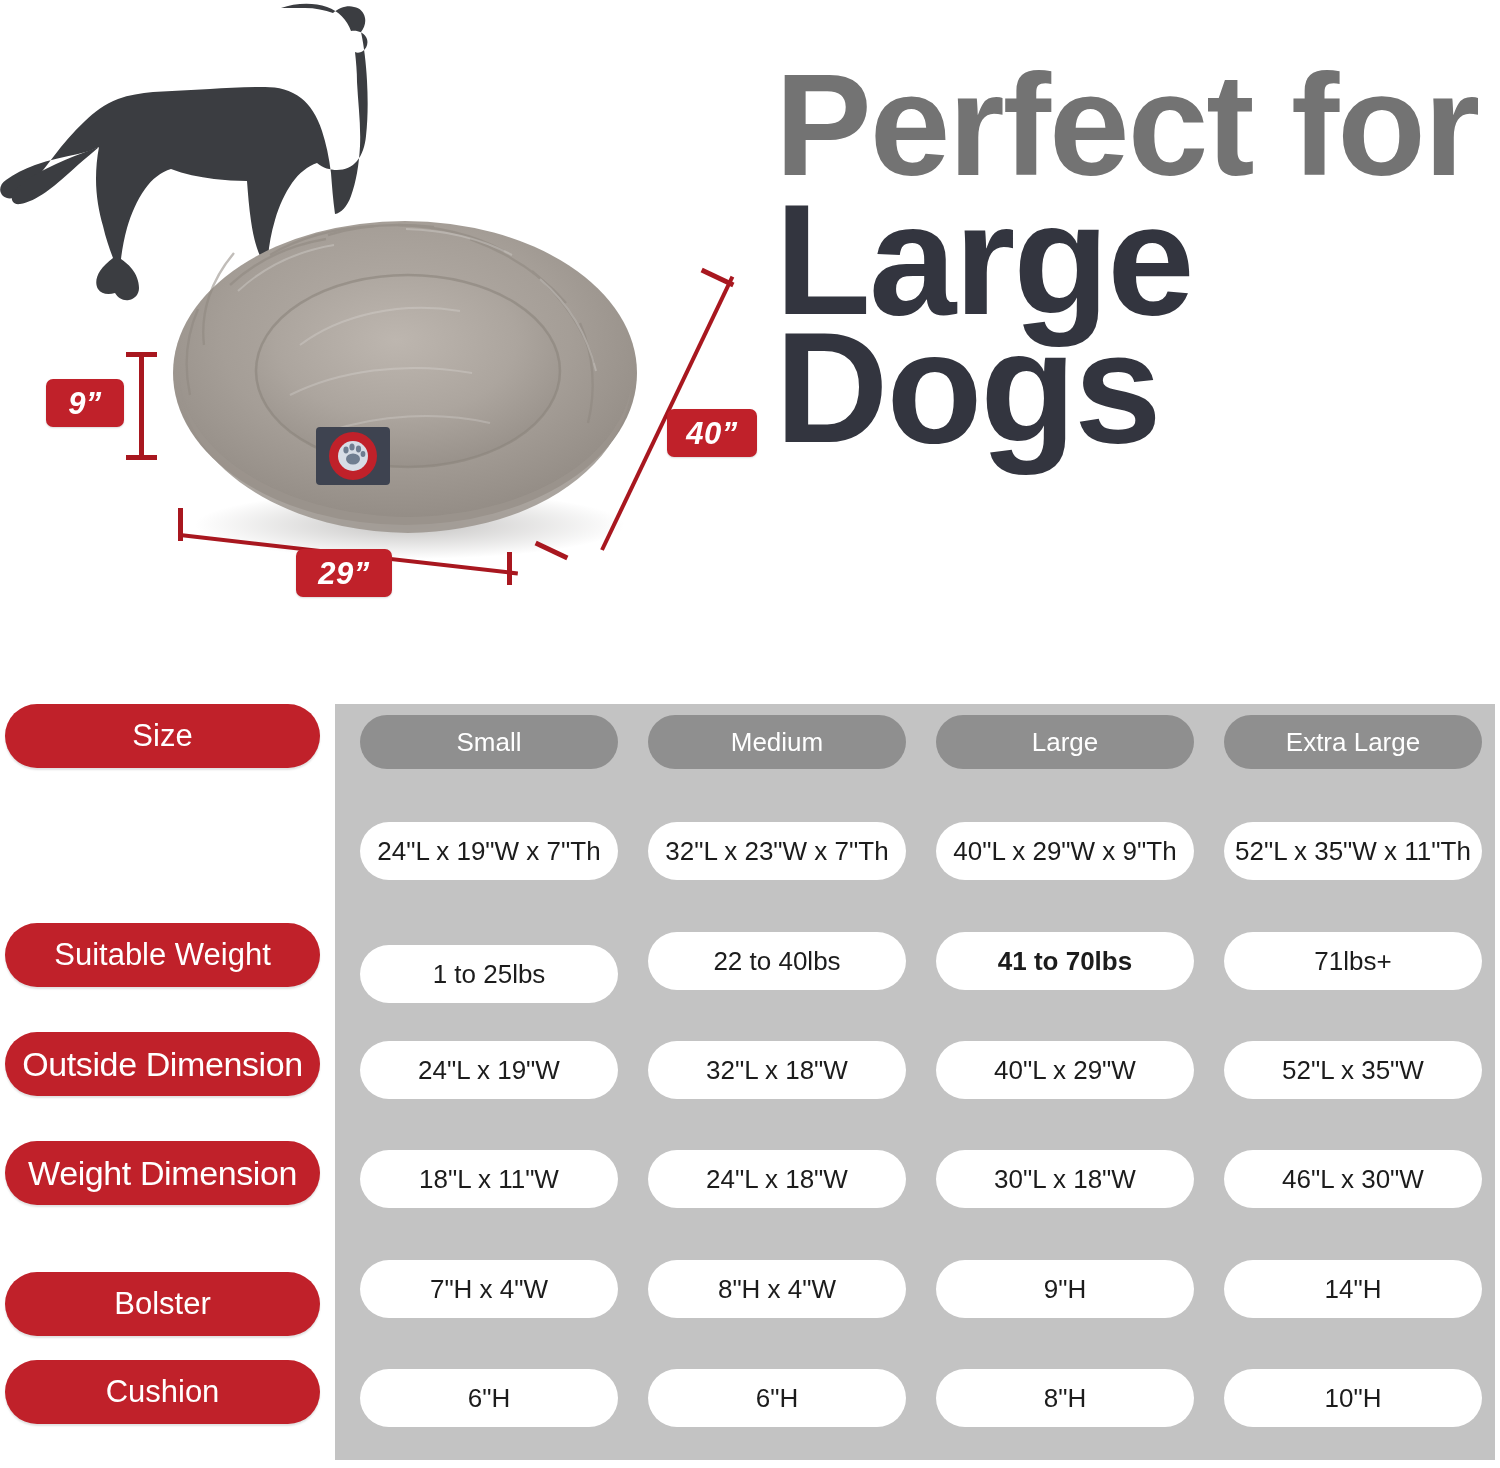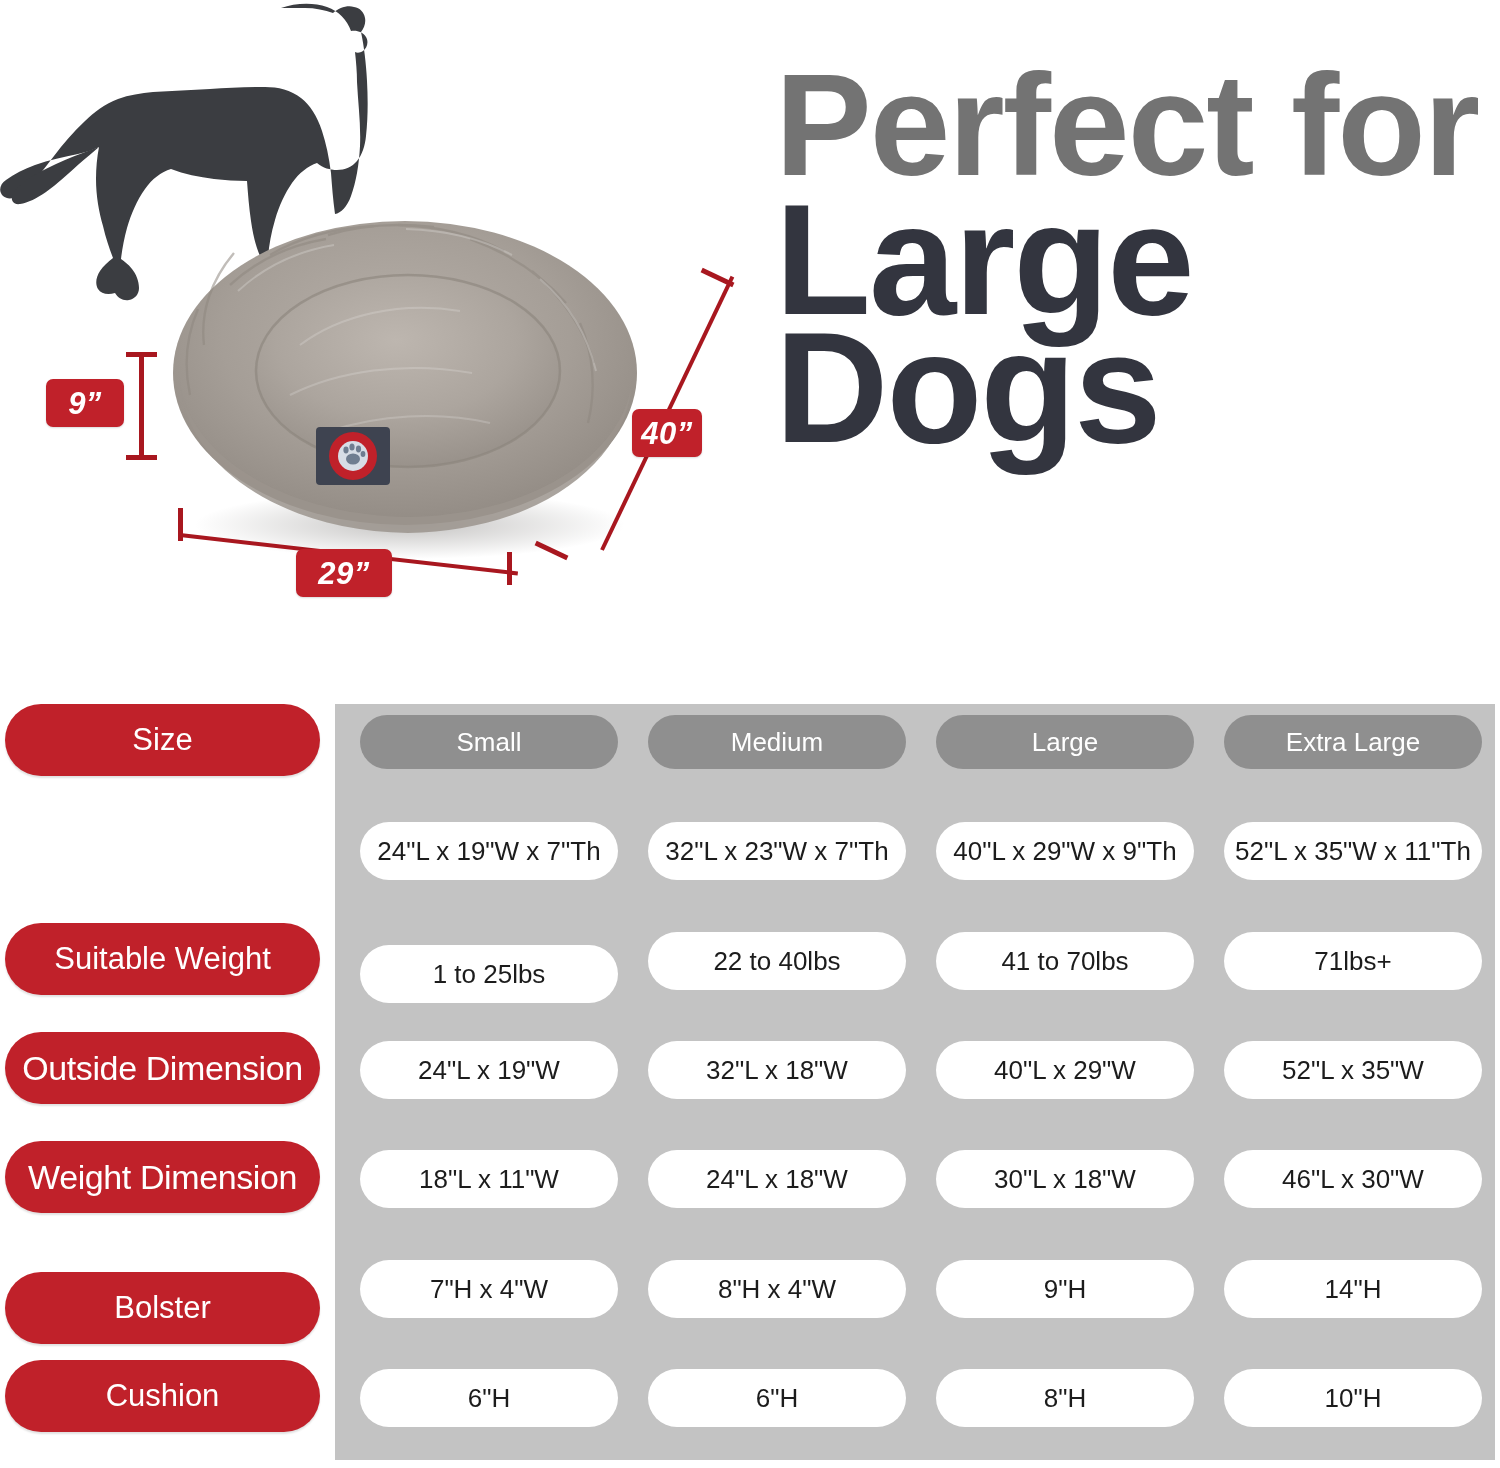--- a/index.html
+++ b/index.html
@@ -21,21 +21,21 @@
   
   .dim-pill{
     position:absolute;background:#c0212a;color:#fff;border-radius:7px;
     font-weight:bold;font-style:italic;text-align:center;
     display:flex;align-items:center;justify-content:center;
     letter-spacing:.5px;box-shadow:0 1px 2px rgba(0,0,0,.15);
     font-size:31px;line-height:1;
   }
   #dim-9  {left:46px;  top:379px; width:78px;  height:48px;}
   #dim-29 {left:296px; top:549px; width:96px;  height:48px;}
-  #dim-40 {left:632px; top:409px; width:70px;  height:48px;}
+  #dim-40 {left:667px; top:409px; width:90px;  height:48px;}
 
   .rule{position:absolute;background:#a8171f;}
 
   
   #headline{position:absolute;left:775px;top:58px;width:710px;}
   .hl-line{
     font-weight:bold;line-height:.93;letter-spacing:-2px;
     font-stretch:condensed;
   }
   #hl-perfect{color:#737373;font-size:145px;}
@@ -43,21 +43,21 @@
   #hl-dogs   {color:#33353f;font-size:157px;margin-top:-18px;}
 
   
   #spec-table{position:absolute;left:0;top:690px;width:1500px;height:778px;}
   #table-bg{
     position:absolute;left:335px;top:14px;width:1160px;height:756px;
     background:#c3c3c3;
   }
   #label-col{position:absolute;left:5px;top:14px;width:315px;height:756px;}
   .row-label{
-    position:absolute;left:0;width:315px;height:72px;
+    position:absolute;left:0;width:315px;height:64px;
     background:#c0212a;border-radius:38px;color:#ffffff;
     display:flex;align-items:center;justify-content:center;
     font-size:31px;font-weight:normal;white-space:nowrap;
     box-shadow:0 2px 2px rgba(0,0,0,.12);
   }
   .row-label.tight{font-size:34px;letter-spacing:-.4px;}
 
   #cell-grid{position:absolute;left:350px;top:14px;width:1130px;height:756px;}
   .cell{
     position:absolute;width:258px;height:58px;border-radius:29px;
@@ -229,21 +229,21 @@
     <div class="cell head" style="left:586px;top:11px;">Large</div>
     <div class="cell head" style="left:874px;top:11px;">Extra Large</div>
 
     <div class="cell" style="left:10px;top:118px;">24"L x 19"W x 7"Th</div>
     <div class="cell" style="left:298px;top:118px;">32"L x 23"W x 7"Th</div>
     <div class="cell" style="left:586px;top:118px;">40"L x 29"W x 9"Th</div>
     <div class="cell" style="left:874px;top:118px;">52"L x 35"W x 11"Th</div>
 
     <div class="cell" style="left:10px;top:228px;margin-top:13px;">1 to 25lbs</div>
     <div class="cell" style="left:298px;top:228px;">22 to 40lbs</div>
-    <div class="cell" style="left:586px;top:228px;">41 to 70lbs</div>
+    <div class="cell" style="left:586px;top:228px;font-weight:bold;">41 to 70lbs</div>
     <div class="cell" style="left:874px;top:228px;">71lbs+</div>
 
     <div class="cell" style="left:10px;top:337px;">24"L x 19"W</div>
     <div class="cell" style="left:298px;top:337px;">32"L x 18"W</div>
     <div class="cell" style="left:586px;top:337px;">40"L x 29"W</div>
     <div class="cell" style="left:874px;top:337px;">52"L x 35"W</div>
 
     <div class="cell" style="left:10px;top:446px;">18"L x 11"W</div>
     <div class="cell" style="left:298px;top:446px;">24"L x 18"W</div>
     <div class="cell" style="left:586px;top:446px;">30"L x 18"W</div>

